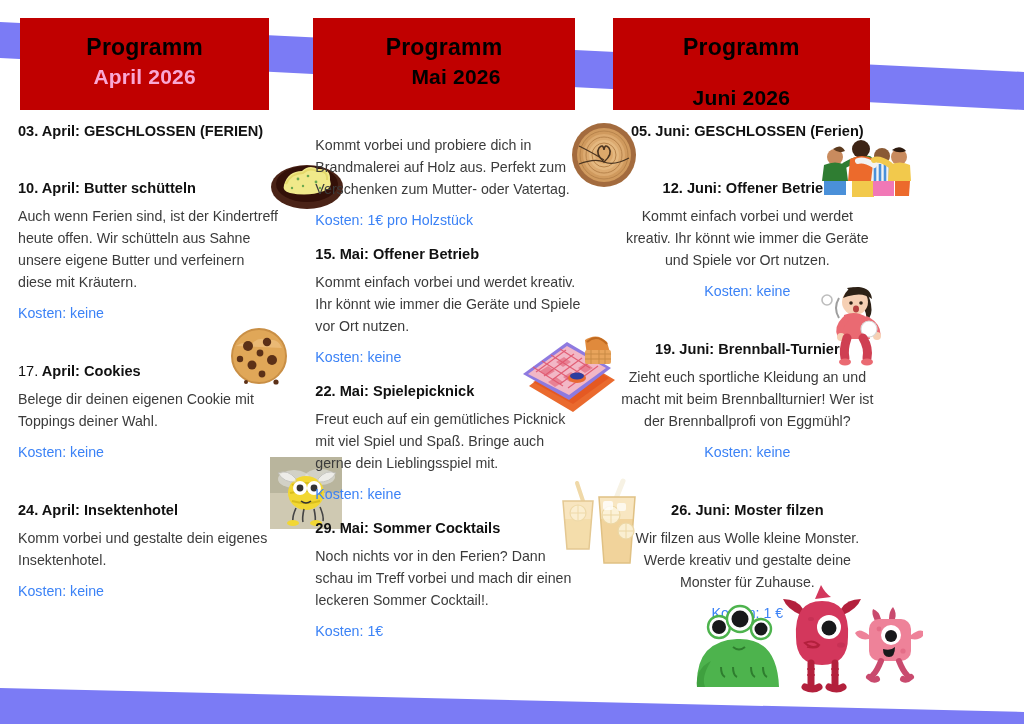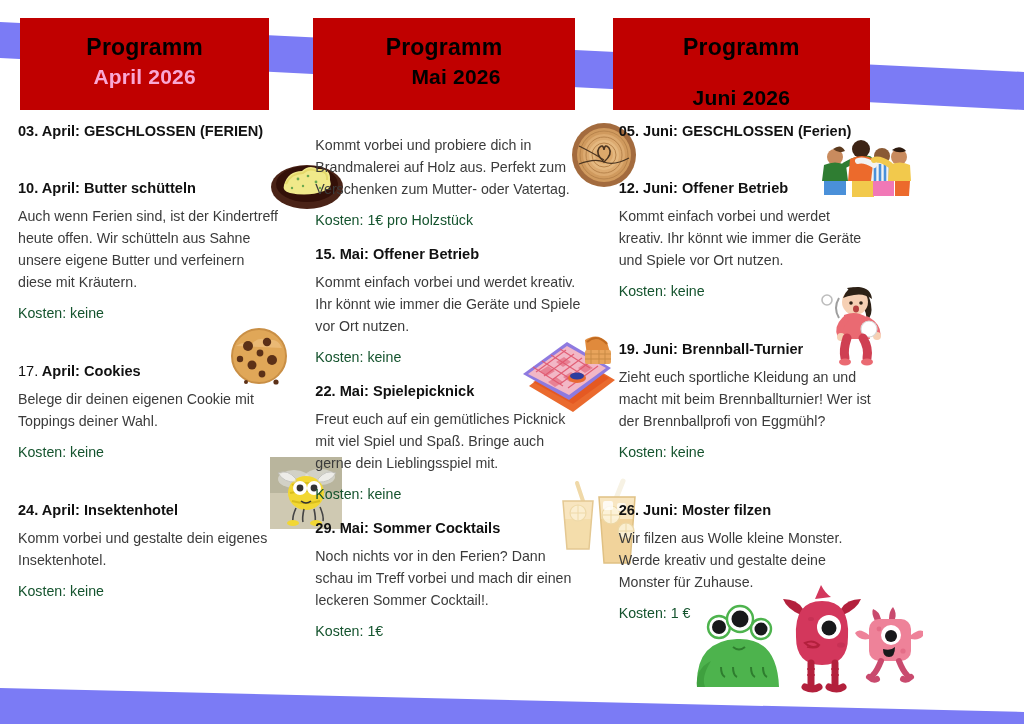--- a/index.html
+++ b/index.html
@@ -48,40 +48,40 @@
   .col-0 .header-box{margin:9px 14px 0 6px;height:92px;padding-top:14px;}
   .col-1 .header-box{margin:9px 10px 0 4px;height:92px;padding-top:14px;}
   .col-2 .header-box{margin:9px 8px 0 4px;height:92px;padding-top:14px;}
 
   .header-line1{font-size:23px;line-height:30px;letter-spacing:.2px;}
   .header-line2{font-size:21px;line-height:30px;letter-spacing:.2px;}
 
   .body-area{position:relative;z-index:2;}
   .col-0 .body-area{padding:12px 2px 0 4px;}
   .col-1 .body-area{padding:12px 2px 0 6px;}
-  .col-2 .body-area{padding:12px 2px 0 10px;}
+  .col-2 .body-area{padding:12px 2px 0 10px;text-align:center;}
 
   .entry{position:relative;}
   .e-title{
     font-weight:bold;
     font-size:14.6px;
     color:#111111;
     line-height:19px;
     margin:0;
   }
   .e-title.ital-num .num{font-weight:normal;}
   .e-desc{
     font-size:14.2px;
     color:#3b3b3b;
     line-height:22px;
     margin:7px 0 0 0;
   }
   .e-cost{
     font-size:14.2px;
-    color:#14532d;
+    color:#3b82f6;
     line-height:22px;
     margin:9px 0 0 0;
   }
   .spacer-sm{height:14px;}
   .spacer-lg{height:38px;}
   .spacer-xs{height:5px;}
 
   
   .art{position:absolute;pointer-events:none;}
   .art svg{display:block;}

